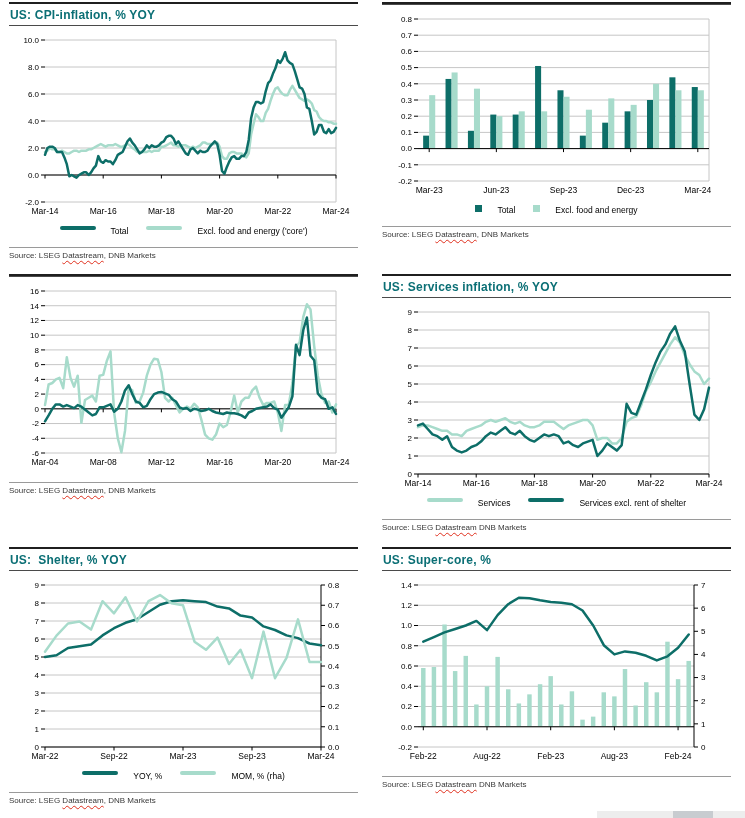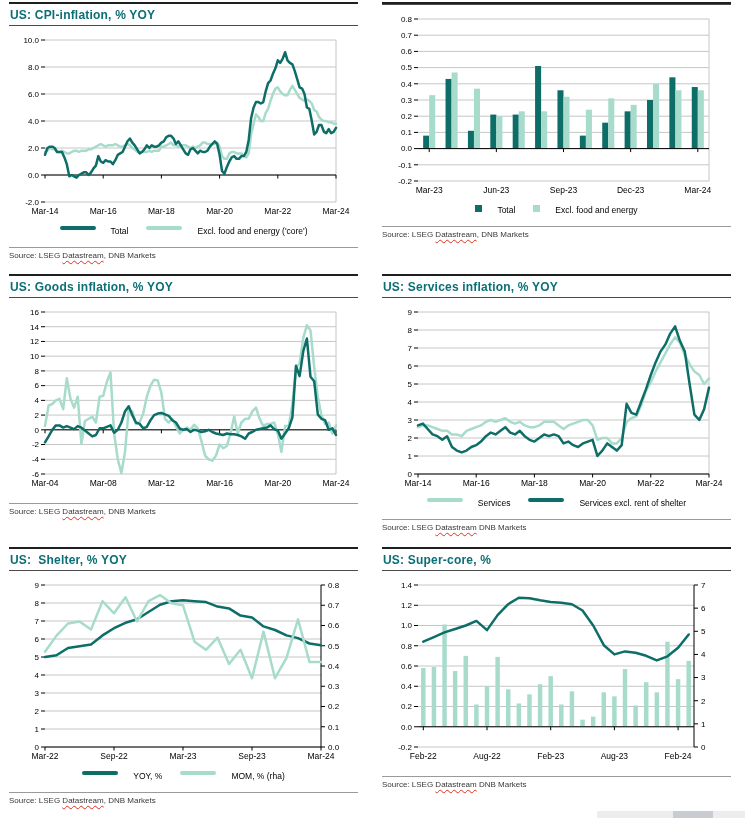--- a/index.html
+++ b/index.html
@@ -193,21 +193,20 @@
           </div>
       </div>
       <div class="sep"></div>
       <div class="source"><span>Source: LSEG </span><span class="misspell">Datastream</span><span>, DNB Markets</span></div>
     </div>
   </div>
 
   <div class="panel">
     <div class="inner">
       <div class="topline"></div>
-      <div class="title">US: Goods inflation, % YOY</div>
       <div class="titleline"></div>
       <svg class="chart" viewBox="0 0 349 194">
           <line x1="36" x2="327" y1="12" y2="12" stroke="#c6c6c6" stroke-width="1"></line>
           <line x1="32" x2="36" y1="12" y2="12" stroke="#000000" stroke-width="1"></line>
           <text x="30" y="14.8" text-anchor="end" font-size="8" fill="#000">16</text>
           <line x1="36" x2="327" y1="26.72727272727272" y2="26.72727272727272" stroke="#c6c6c6" stroke-width="1"></line>
           <line x1="32" x2="36" y1="26.72727272727272" y2="26.72727272727272" stroke="#000000" stroke-width="1"></line>
           <text x="30" y="29.52727272727272" text-anchor="end" font-size="8" fill="#000">14</text>
           <line x1="36" x2="327" y1="41.45454545454544" y2="41.45454545454544" stroke="#c6c6c6" stroke-width="1"></line>
           <line x1="32" x2="36" y1="41.45454545454544" y2="41.45454545454544" stroke="#000000" stroke-width="1"></line>

